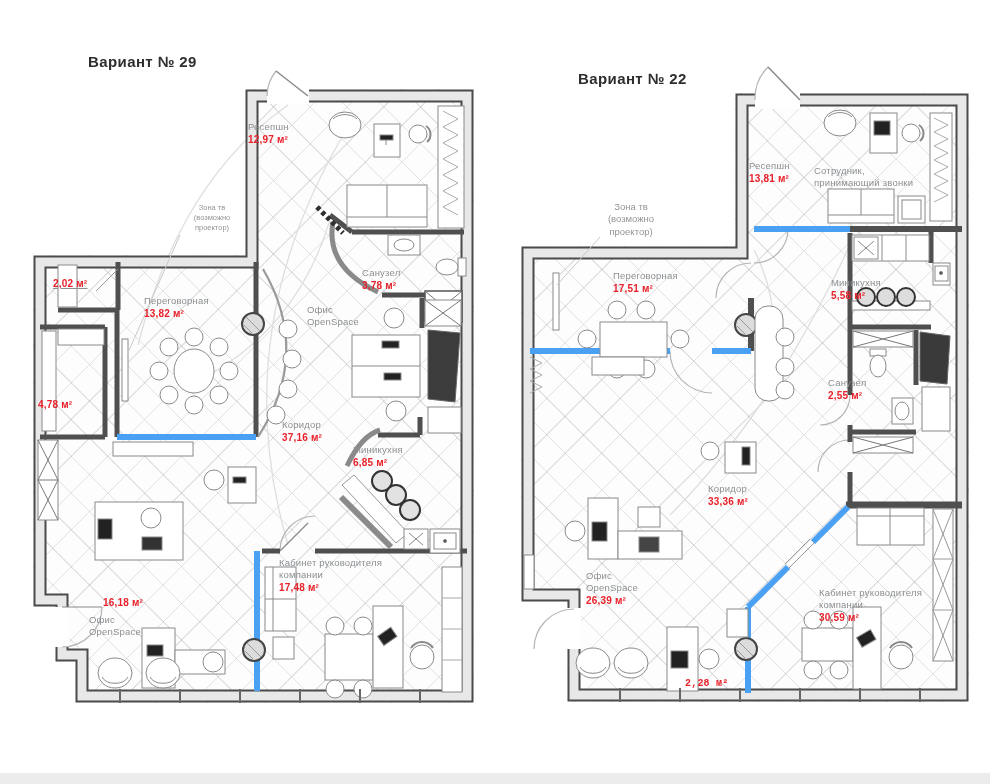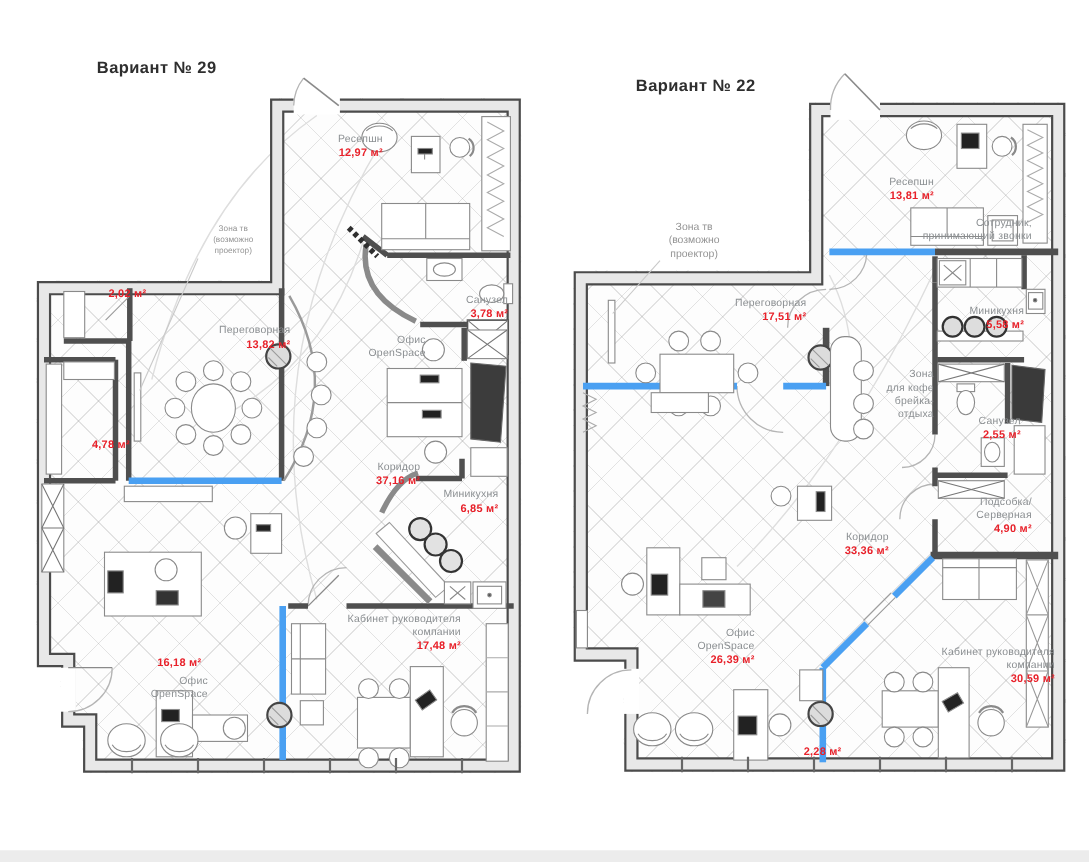--- a/index.html
+++ b/index.html
@@ -9,21 +9,21 @@
   .floor{position:absolute;inset:0;
     background-color:#fdfdfd;
     background-image:
       repeating-linear-gradient(45deg, rgba(150,150,150,.26) 0 1px, transparent 1px 26px),
       repeating-linear-gradient(-45deg, rgba(150,150,150,.26) 0 1px, transparent 1px 26px);
   }
   #floor1{clip-path:polygon(216px 4px,444px 4px,444px 618px,45px 618px,45px 564px,25px 564px,25px 509px,3px 509px,3px 170px,216px 170px);}
   #floor2{clip-path:polygon(215px 8px,449px 8px,449px 617px,47px 617px,47px 504px,1px 504px,1px 161px,215px 161px);}
   svg.draw{position:absolute;left:0;top:0;overflow:visible;}
   .title{position:absolute;font-size:15px;font-weight:bold;color:#2e2e2e;letter-spacing:.4px;}
-  .lbl{position:absolute;text-align:right;color:#8b8f92;font-size:9.5px;line-height:1.25;letter-spacing:.2px;z-index:5;}
+  .lbl{position:absolute;text-align:left;color:#8b8f92;font-size:9.5px;line-height:1.25;letter-spacing:.2px;z-index:5;}
   .lbl .nm{display:block;white-space:pre-line;}
   .lbl .ar{display:block;white-space:pre-line;color:#e8212a;font-weight:bold;font-size:10px;margin-top:1px;}
   .note{position:absolute;text-align:center;color:#949494;line-height:1.3;white-space:pre-line;z-index:5;}
   #note1{font-size:7.5px;}
   #note2{font-size:9.5px;}
   .bottom-strip{position:absolute;left:0;right:0;bottom:0;height:11px;background:#ececec;}
 </style>
 </head>
 <body>
 
@@ -235,21 +235,21 @@
     </g>
   </svg>
 
   <div class="lbl" style="left:218px;top:36px;width:100px;">
     <span class="nm">Ресепшн</span>
     <span class="ar">12,97 м²</span>
   </div>
   <div class="note" id="note1" style="left:147px;top:118px;width:70px;">Зона тв
 (возможно
 проектор)</div>
-  <div class="lbl" style="left:23px;top:176px;width:80px;">
+  <div class="lbl" style="left:23px;top:192px;width:80px;text-decoration:underline;">
     <span class="ar">2,02 м²</span>
   </div>
   <div class="lbl" style="left:114px;top:210px;width:120px;">
     <span class="nm">Переговорная</span>
     <span class="ar">13,82 м²</span>
   </div>
   <div class="lbl" style="left:332px;top:182px;width:100px;">
     <span class="nm">Санузел</span>
     <span class="ar">3,78 м²</span>
   </div>
@@ -463,62 +463,51 @@
 
     <g stroke="#666666" stroke-width="2">
       <path d="M100,603 V617 M160,603 V617 M220,603 V617 M280,603 V617 M340,603 V617 M400,603 V617"></path>
     </g>
   </svg>
 
   <div class="lbl" style="left:229px;top:75px;width:100px;">
     <span class="nm">Ресепшн</span>
     <span class="ar">13,81 м²</span>
   </div>
-  <div class="lbl" style="left:294px;top:80px;width:124px;margin-top:32px;">
+  <div class="lbl" style="left:294px;top:80px;width:124px;">
     <span class="nm">Сотрудник,
 принимающий звонки</span>
   </div>
   <div class="note" id="note2" style="left:66px;top:116px;width:90px;">Зона тв
 (возможно
 проектор)</div>
   <div class="lbl" style="left:93px;top:185px;width:120px;">
     <span class="nm">Переговорная</span>
     <span class="ar">17,51 м²</span>
   </div>
   <div class="lbl" style="left:311px;top:192px;width:100px;">
     <span class="nm">Миникухня</span>
     <span class="ar">5,58 м²</span>
   </div>
-  <div class="lbl" style="left:249px;top:250px;width:80px;">
-    <span class="nm">Зона
-для кофе
-брейка-
-отдыха</span>
-  </div>
   <div class="lbl" style="left:308px;top:292px;width:100px;">
     <span class="nm">Санузел</span>
     <span class="ar">2,55 м²</span>
-  </div>
-  <div class="lbl" style="left:318px;top:366px;width:100px;">
-    <span class="nm">Подсобка/
-Серверная</span>
-    <span class="ar">4,90 м²</span>
   </div>
   <div class="lbl" style="left:188px;top:398px;width:100px;">
     <span class="nm">Коридор</span>
     <span class="ar">33,36 м²</span>
   </div>
   <div class="lbl" style="left:66px;top:485px;width:100px;">
     <span class="nm">Офис
 OpenSpace</span>
     <span class="ar">26,39 м²</span>
   </div>
   <div class="lbl" style="left:299px;top:502px;width:140px;">
     <span class="nm">Кабинет руководителя
 компании</span>
     <span class="ar">30,59 м²</span>
   </div>
-  <div class="lbl" style="left:165px;top:592px;width:80px;">
+  <div class="lbl" style="left:165px;top:592px;width:80px;font-family:Liberation Mono, monospace;">
     <span class="ar">2,28 м²</span>
   </div>
 </div>
 
 <div class="bottom-strip"></div>
 
 </body></html>

